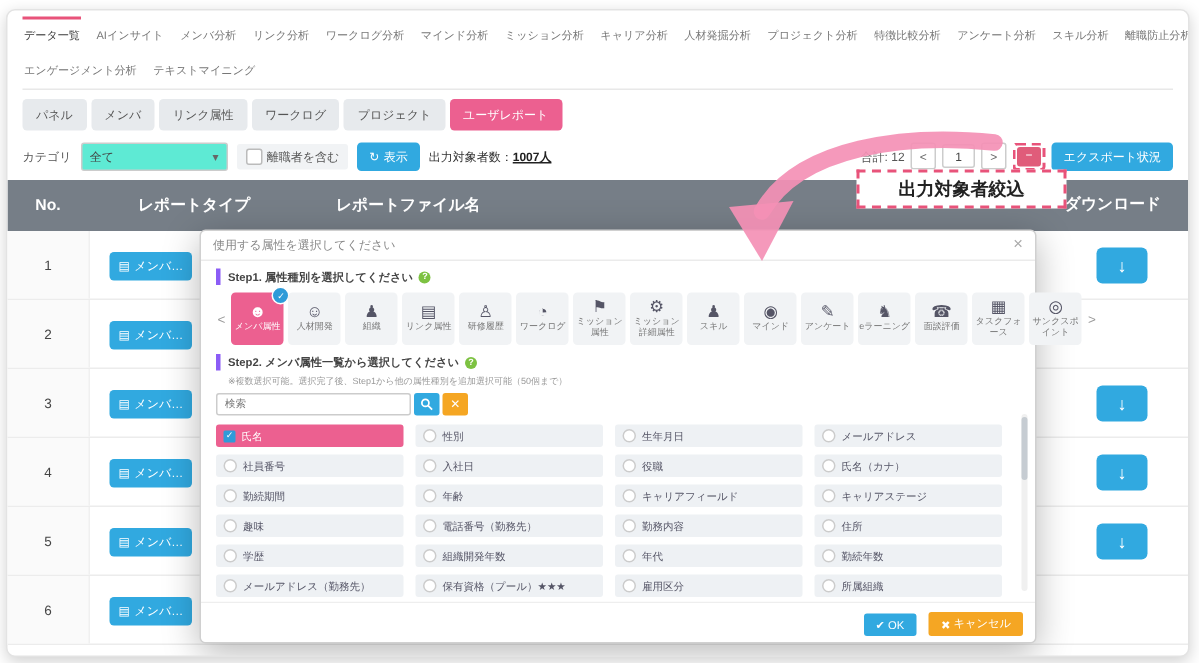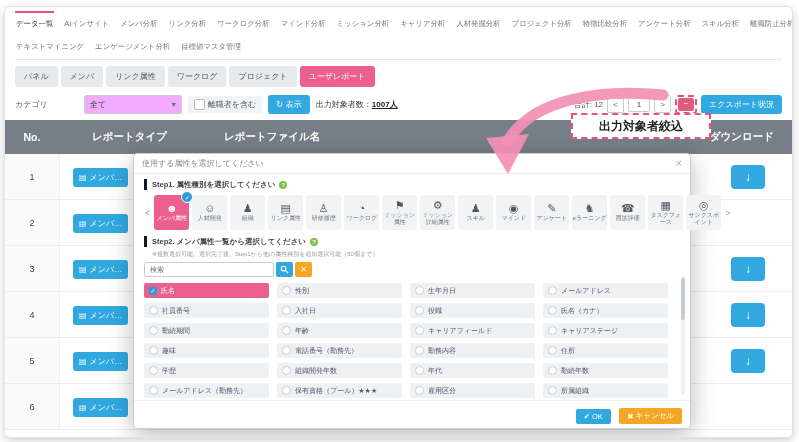--- a/index.html
+++ b/index.html
@@ -11,22 +11,22 @@
   .nav-row{display:flex;gap:9px;align-items:flex-start;}
   .nav-item{font-size:7.4px;color:#777;padding:6px 1px 5px;border-top:2px solid transparent;white-space:nowrap;cursor:pointer;}
   .nav-item.active{border-top:2px solid #e8537a;color:#3a3a3a;}
   .nav-sep{border-bottom:1px solid #e8e8e8;margin-top:2px;}
   
   .tabs{display:flex;gap:3px;margin:6px 10px 0;}
   .tab{background:#e7eaed;color:#555;font-size:8px;padding:5px 9px;border-radius:3px;cursor:pointer;white-space:nowrap;}
   .tab.active{background:#ec6090;color:#fff;}
   
   .filter-row{display:flex;align-items:center;gap:6px;margin:6px 10px 5px;height:22px;font-size:8px;color:#555;}
-  .select{width:86px;height:17px;border:1px solid #ccc;border-radius:2px;background:#f0abfc;
-    display:flex;align-items:center;justify-content:space-between;padding:0 5px;color:#444;margin-left:30px;}
+  .select{width:86px;height:17px;border:1px solid #ccc;border-radius:2px;background:#5eead4;
+    display:flex;align-items:center;justify-content:space-between;padding:0 5px;color:#444;}
   .caret::after{content:"▾";color:#666;font-size:8px;}
   .chk{width:9px;height:9px;border:1px solid #bbb;border-radius:2px;background:#fff;display:inline-block;}
   .chk-wrap{display:flex;align-items:center;gap:3px;background:#f1f3f5;padding:3px 6px;border-radius:2px;}
   .btn-blue{background:#31a9e0;color:#fff;border:none;border-radius:3px;font-size:8px;
     padding:4px 8px;display:inline-flex;align-items:center;gap:3px;cursor:pointer;font-family:inherit;}
   .count{color:#333;}
   .count b{font-weight:bold;text-decoration:underline;color:#222;}
   .pager{margin-left:auto;display:flex;align-items:center;gap:4px;}
   .pg-btn{width:15px;height:16px;border:1px solid #ccc;background:#fff;border-radius:2px;
     font-size:8px;color:#666;display:flex;align-items:center;justify-content:center;cursor:pointer;}
@@ -51,21 +51,21 @@
   .td-dl{width:88px;display:flex;justify-content:center;}
   .dl-btn{width:34px;height:24px;background:#31a9e0;border:none;border-radius:4px;color:#fff;
     font-size:12px;font-weight:bold;cursor:pointer;display:flex;align-items:center;justify-content:center;font-family:inherit;}
   
   .modal{position:absolute;left:128px;top:146px;width:556px;height:274px;background:#fff;z-index:10;
     border:1px solid #d0d0d0;border-radius:4px;box-shadow:0 6px 24px rgba(0,0,0,.28);}
   .m-head{height:19px;display:flex;align-items:center;justify-content:space-between;
     padding:0 8px;border-bottom:1px solid #ebebeb;font-size:8px;color:#888;}
   .m-close{color:#aaa;font-size:11px;cursor:pointer;line-height:1;}
   .m-body{padding:5px 10px 0;}
-  .step{display:flex;align-items:center;gap:4px;border-left:3px solid #0f172a;padding-left:5px;
+  .step{display:flex;align-items:center;gap:4px;border-left:3px solid #8b5cf6;padding-left:5px;
     font-size:7.5px;font-weight:bold;color:#444;height:11px;}
   .info-dot{width:8px;height:8px;border-radius:50%;background:#7dc242;color:#fff;font-size:6px;
     display:inline-flex;align-items:center;justify-content:center;font-weight:bold;}
   .tiles{display:flex;align-items:center;gap:3px;margin:5px 0 6px;}
   .t-chev{font-size:9px;color:#999;padding:0 1px;cursor:pointer;}
   .tile{width:35px;height:35px;background:#f1f3f5;border-radius:3px;position:relative;cursor:pointer;
     display:flex;flex-direction:column;align-items:center;justify-content:center;flex:none;}
   .tile .g{font-size:11px;line-height:1;color:#556;}
   .tile .lbl{font-size:6px;color:#777;text-align:center;line-height:1.1;margin-top:1px;max-width:34px;}
   .tile.sel{background:#ec6090;}
@@ -131,25 +131,24 @@
         <div class="nav-item">特徴比較分析</div>
 
         <div class="nav-item">アンケート分析</div>
 
         <div class="nav-item">スキル分析</div>
 
         <div class="nav-item">離職防止分析</div>
       </div>
     <div class="nav-row">
 
+        <div class="nav-item">エンゲージメント分析</div>
+
         <div class="nav-item">テキストマイニング</div>
 
-        <div class="nav-item">エンゲージメント分析</div>
-
-        <div class="nav-item">目標値マスタ管理</div>
       </div>
     <div class="nav-sep"></div>
   </div>
 
   <div class="tabs">
 
       <div class="tab">パネル</div>
 
       <div class="tab">メンバ</div>
 

